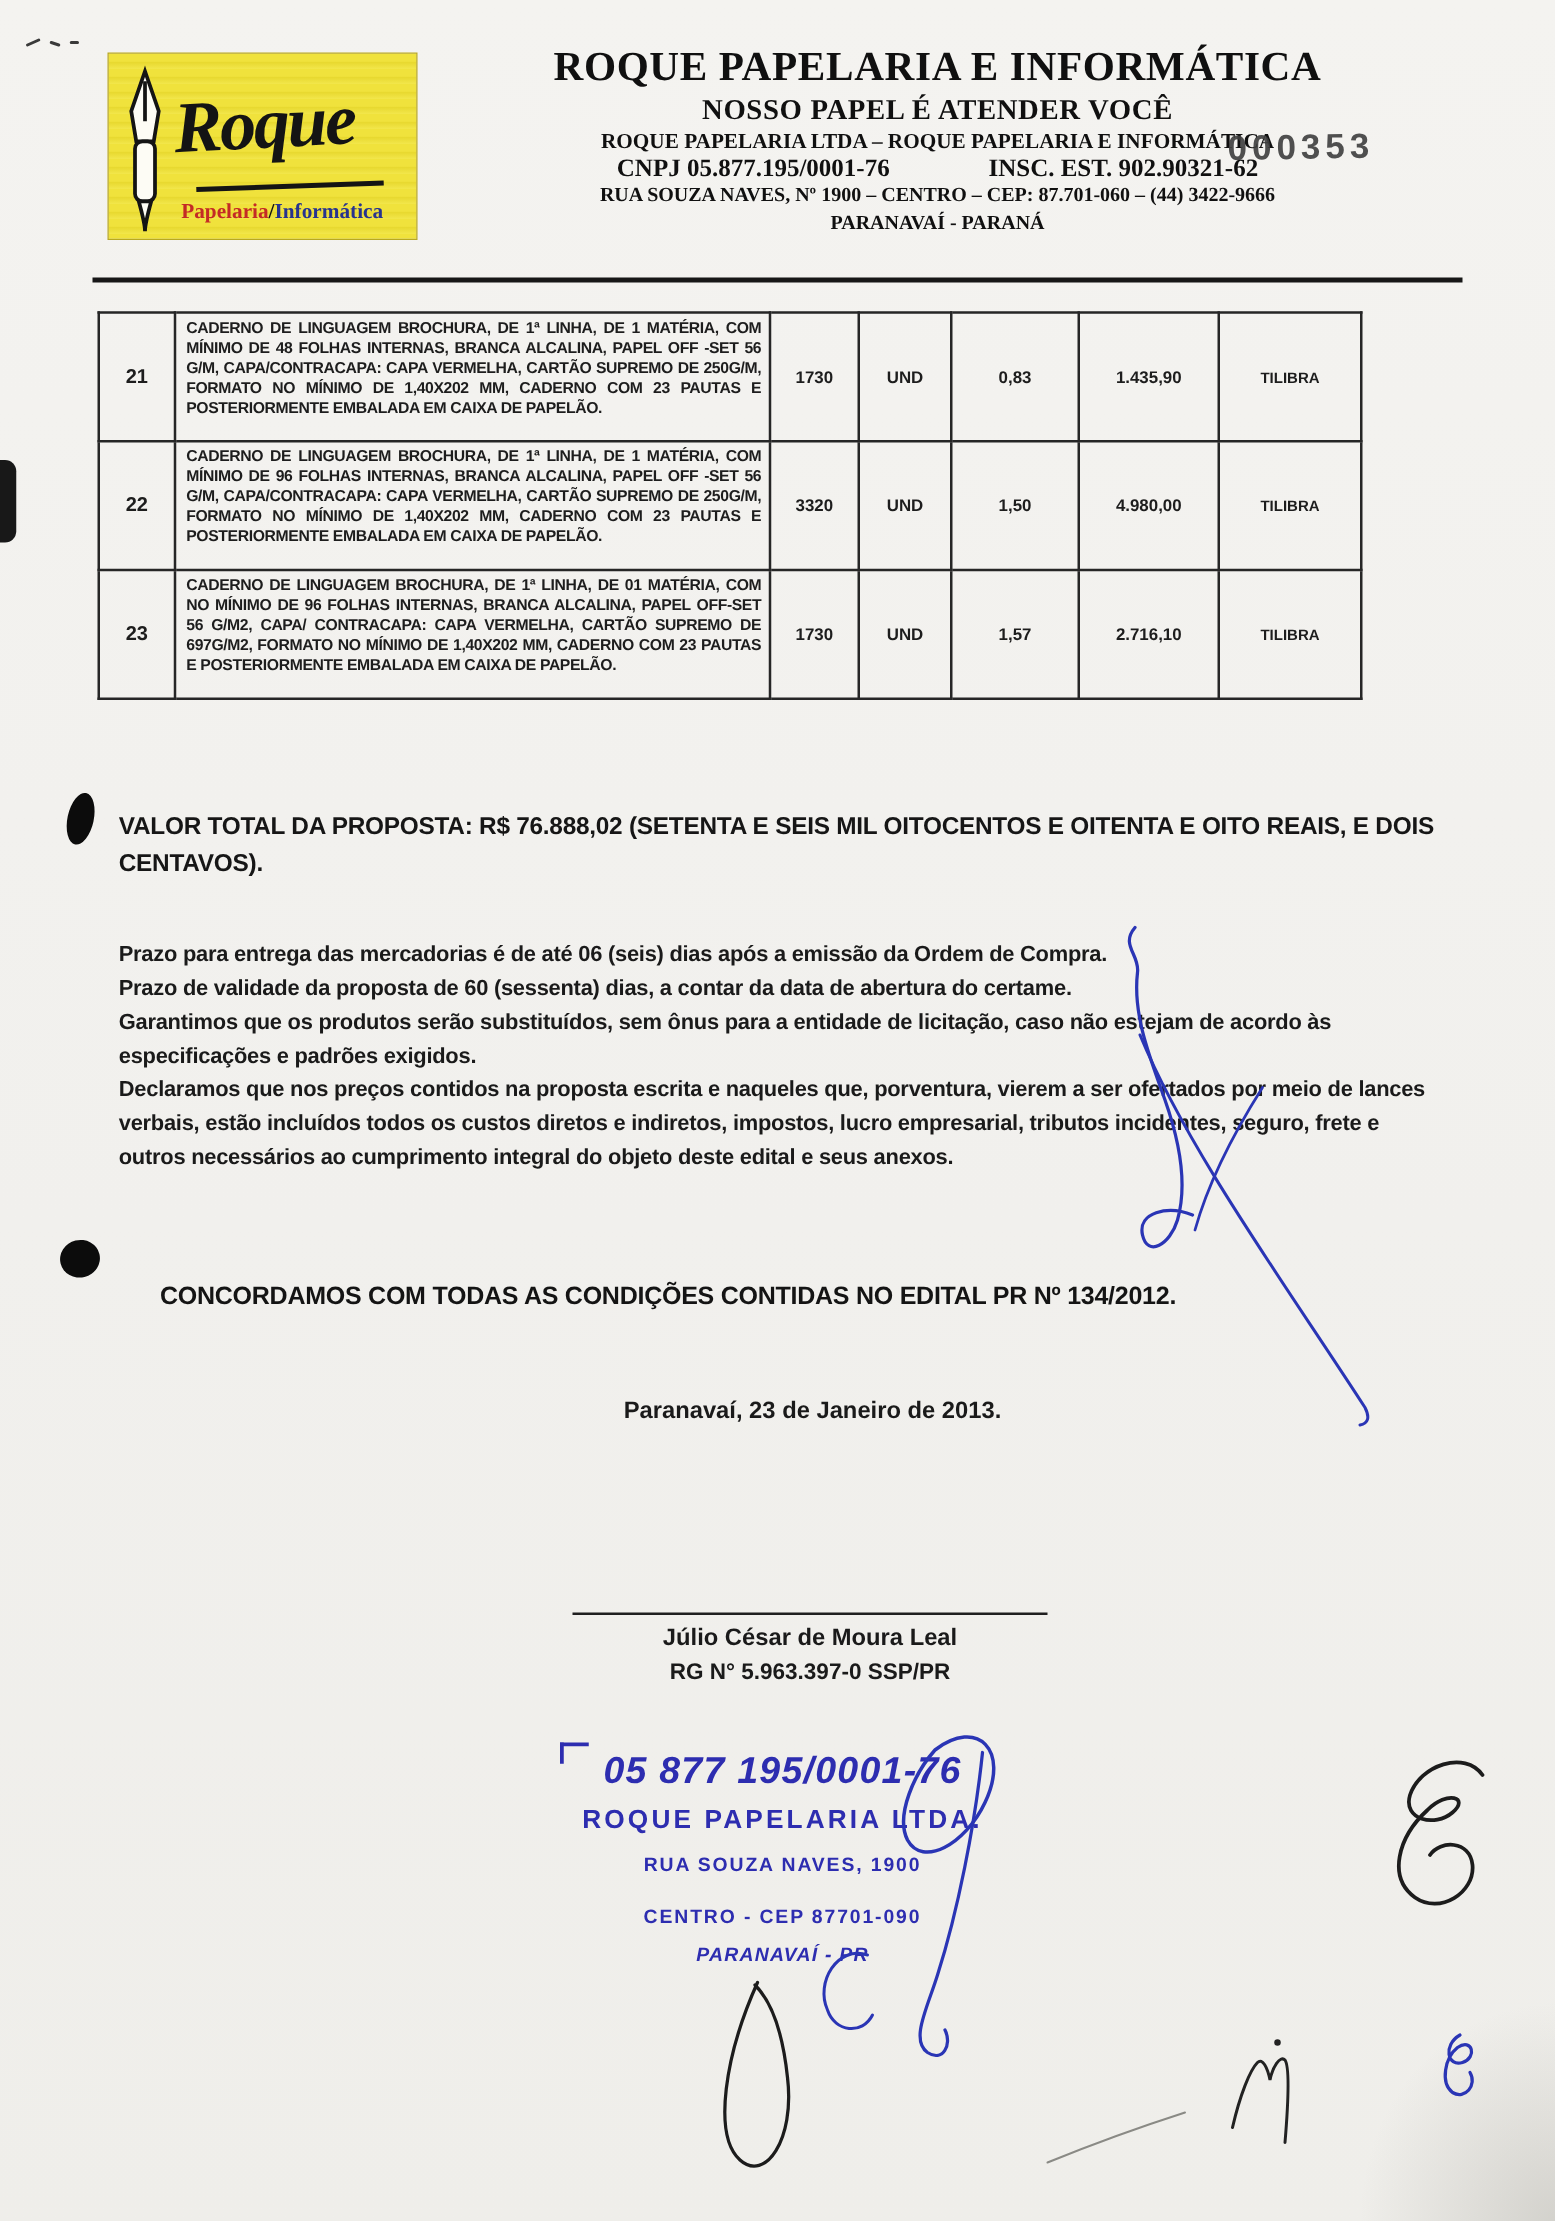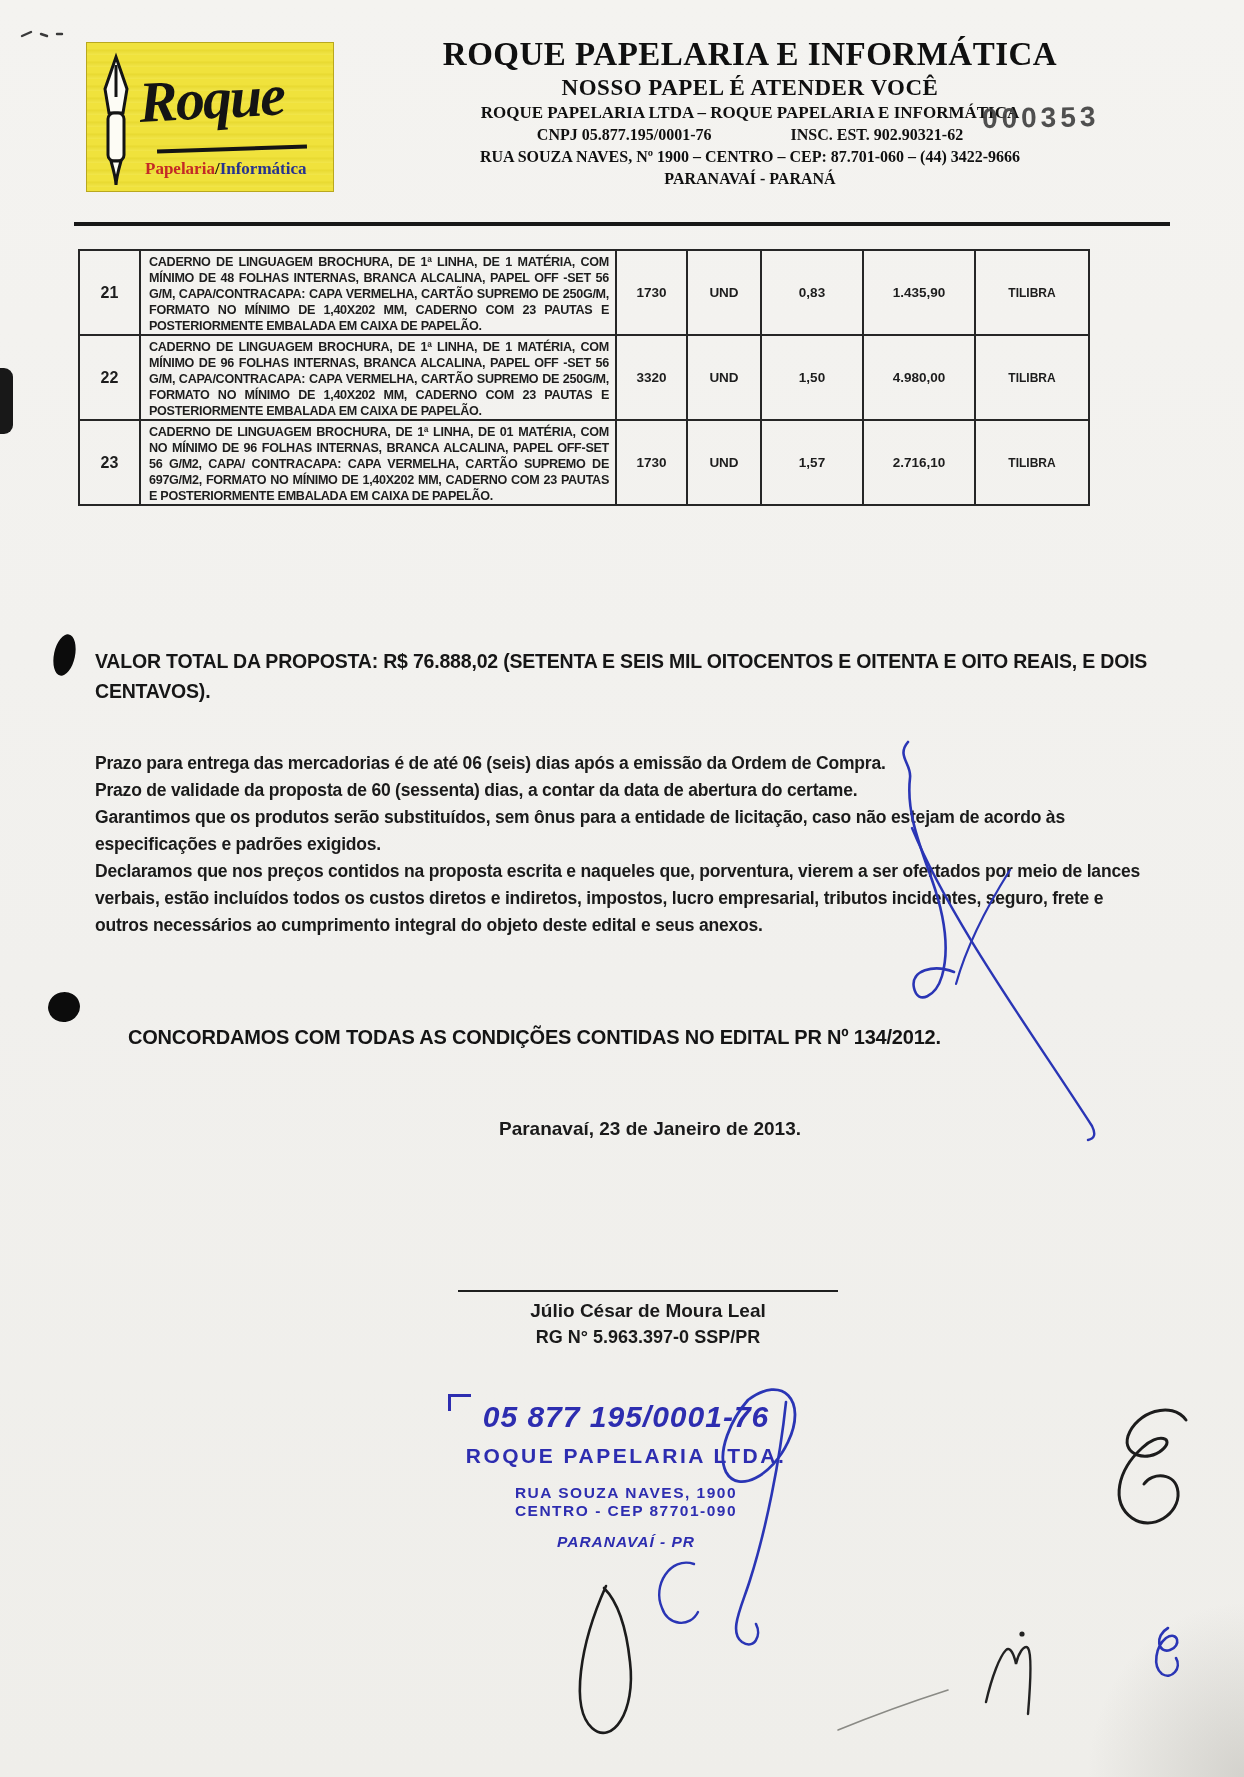--- a/index.html
+++ b/index.html
@@ -31,40 +31,40 @@
   .logo .sub .red{color:#c42a26;}
   .logo .sub .slash{color:#141414;font-weight:800;}
   .logo .sub .blue{color:#27338f;}
   .header-text{
     position:absolute;left:330px;top:34px;width:840px;text-align:center;
     font-family:"Liberation Serif",serif;color:#101010;
   }
   .ht-title{font-size:33px;font-weight:700;letter-spacing:.5px;line-height:40px;}
   .ht-slogan{font-size:23px;font-weight:700;letter-spacing:.5px;line-height:28px;}
   .ht-company{font-size:17px;font-weight:700;line-height:22px;}
-  .ht-cnpj-row{font-size:16px;font-weight:700;line-height:22px;display:flex;justify-content:center;gap:79px;}
+  .ht-cnpj-row{font-size:20px;font-weight:700;line-height:22px;display:flex;justify-content:center;gap:79px;}
   .ht-address{font-size:16px;font-weight:700;line-height:22px;}
   .ht-city{font-size:16px;font-weight:700;line-height:22px;}
   .stamp-number{
     position:absolute;left:982px;top:102px;
     font-size:28px;font-weight:700;letter-spacing:4px;color:#3e3e3e;
     transform:rotate(-1deg);opacity:.9;
   }
   .rule{position:absolute;left:74px;top:222px;width:1096px;height:4px;background:#171717;}
   
   table.items{
     position:absolute;left:78px;top:249px;width:970px;
     border-collapse:collapse;table-layout:fixed;
   }
   table.items td{
     border:2px solid #262626;vertical-align:middle;
     font-weight:700;color:#1d1d1d;background:transparent;
   }
   td.c-item{width:57px;text-align:center;font-size:16px;}
-  td.c-desc{width:460px;font-size:12.6px;line-height:16px;letter-spacing:-.3px;text-align:justify;padding:3px 6px 0 8px;}
+  td.c-desc{width:460px;font-size:12.6px;line-height:16px;letter-spacing:-.3px;text-align:justify;padding:3px 6px 18px 8px;}
   td.c-qty{width:67px;text-align:center;font-size:13.5px;border-radius:26px;}
   td.c-und{width:70px;text-align:center;font-size:13.5px;border-radius:18px;}
   td.c-price{width:98px;text-align:center;font-size:13.5px;}
   td.c-total{width:108px;text-align:center;font-size:13.5px;}
   td.c-brand{width:110px;text-align:center;font-size:12px;}
   
   .bullet{position:absolute;background:#0c0c0c;border-radius:50%;}
   .bullet.b1{left:54px;top:634px;width:21px;height:42px;transform:rotate(12deg);}
   .bullet.b2{left:48px;top:992px;width:32px;height:30px;transform:rotate(-14deg);}
   .total-line{
@@ -93,21 +93,21 @@
   .sig-name{font-size:19px;line-height:27px;}
   .sig-rg,.sig-cpf{font-size:18px;line-height:27px;}
   
   .stamp{
     position:absolute;left:440px;top:1400px;width:372px;text-align:center;
     color:#2d2db0;
   }
   .stamp-cnpj{font-size:30px;font-weight:800;font-style:italic;letter-spacing:1px;line-height:34px;}
   .stamp-co{font-size:21px;font-weight:700;letter-spacing:2.5px;margin-top:10px;}
   .stamp-street{font-size:15.5px;font-weight:700;letter-spacing:1.5px;margin-top:16px;}
-  .stamp-district{font-size:15.5px;font-weight:700;letter-spacing:1.5px;margin-top:0;}
+  .stamp-district{font-size:15.5px;font-weight:700;letter-spacing:1.5px;margin-top:23px;}
   .stamp-city{font-size:15.5px;font-weight:700;font-style:italic;letter-spacing:1px;margin-top:13px;}
   .stamp-bracket{position:absolute;left:448px;top:1394px;width:20px;height:14px;border-left:3px solid #2d2db0;border-top:3px solid #2d2db0;}
   
   .edge-blob{position:absolute;left:0;top:368px;width:13px;height:66px;background:#181818;border-radius:0 9px 9px 0;}
   .ink{position:absolute;left:0;top:0;z-index:6;pointer-events:none;}
   .corner-shade{
     position:absolute;right:0;bottom:0;width:170px;height:190px;
     background:radial-gradient(ellipse at 100% 100%, rgba(160,158,150,.35), rgba(160,158,150,0) 65%);
   }
 </style>

